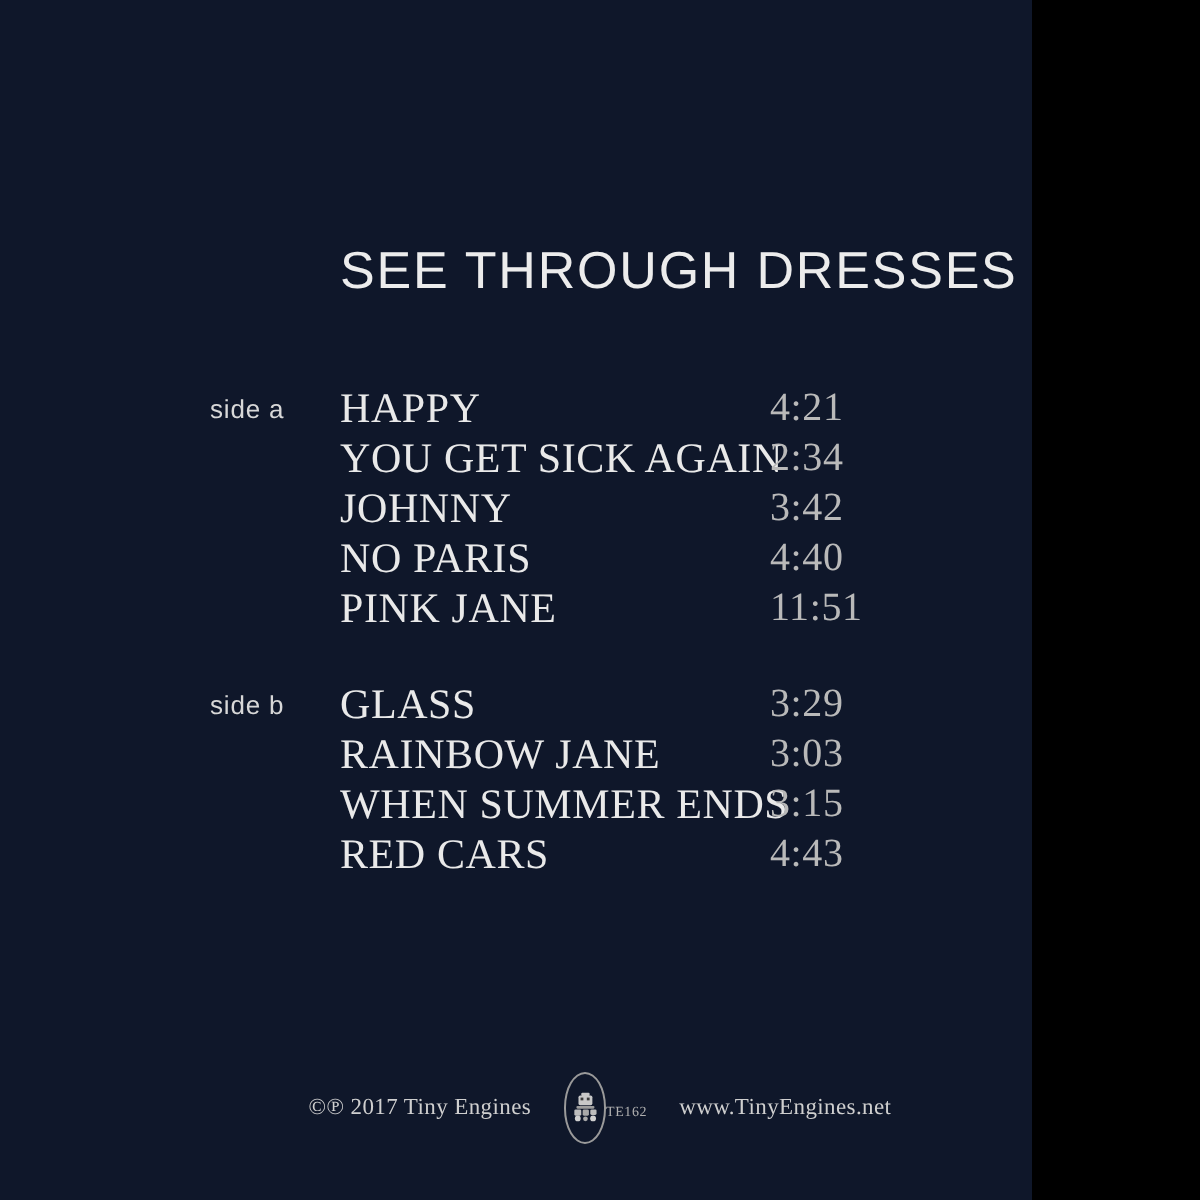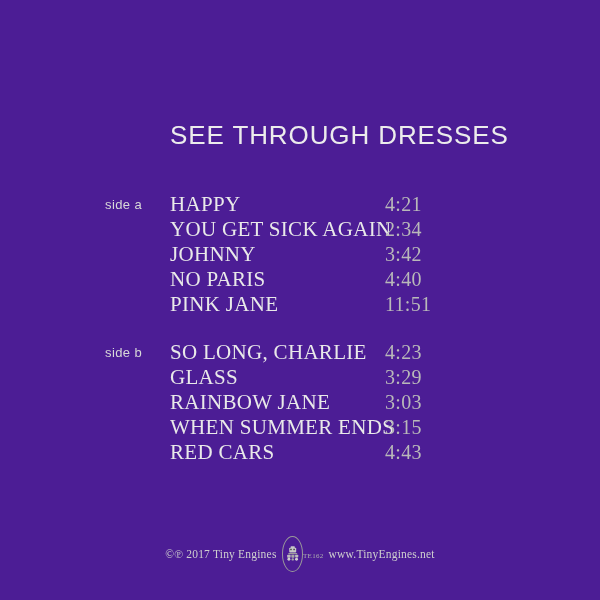--- a/index.html
+++ b/index.html
@@ -8,23 +8,23 @@
     background: #000;
   }
   body {
     width: 600px;
     height: 600px;
     overflow: hidden;
     font-family: "Liberation Sans", sans-serif;
   }
   #sleeve {
     position: relative;
-    width: 600px;
+    width: 516px;
     height: 600px;
-    background: #4c1d95;
+    background: #0f172a;
     box-sizing: border-box;
   }
 
   
   #album-title {
     position: absolute;
     left: 170px;
     top: 120px;
     font-size: 26px;
     font-weight: 300;
@@ -89,21 +89,21 @@
 
   
   #footer {
     position: absolute;
     left: 0;
     top: 536px;
     width: 600px;
     display: flex;
     align-items: center;
     justify-content: center;
-    gap: 5px;
+    gap: 16px;
   }
   .footer-text {
     font-family: "Liberation Serif", serif;
     font-size: 11.5px;
     color: #cfcfcf;
     letter-spacing: 0.2px;
     white-space: nowrap;
   }
   #label-mark {
     position: relative;
@@ -161,24 +161,20 @@
         <li class="track-row">
           <span class="track-title">PINK JANE</span>
           <span class="track-time">11:51</span>
         </li>
       </ul>
     </div>
 
     <div class="side-block">
       <div class="side-label">side b</div>
       <ul class="tracks">
-        <li class="track-row">
-          <span class="track-title">SO LONG, CHARLIE</span>
-          <span class="track-time">4:23</span>
-        </li>
         <li class="track-row">
           <span class="track-title">GLASS</span>
           <span class="track-time">3:29</span>
         </li>
         <li class="track-row">
           <span class="track-title">RAINBOW JANE</span>
           <span class="track-time">3:03</span>
         </li>
         <li class="track-row">
           <span class="track-title">WHEN SUMMER ENDS</span>

